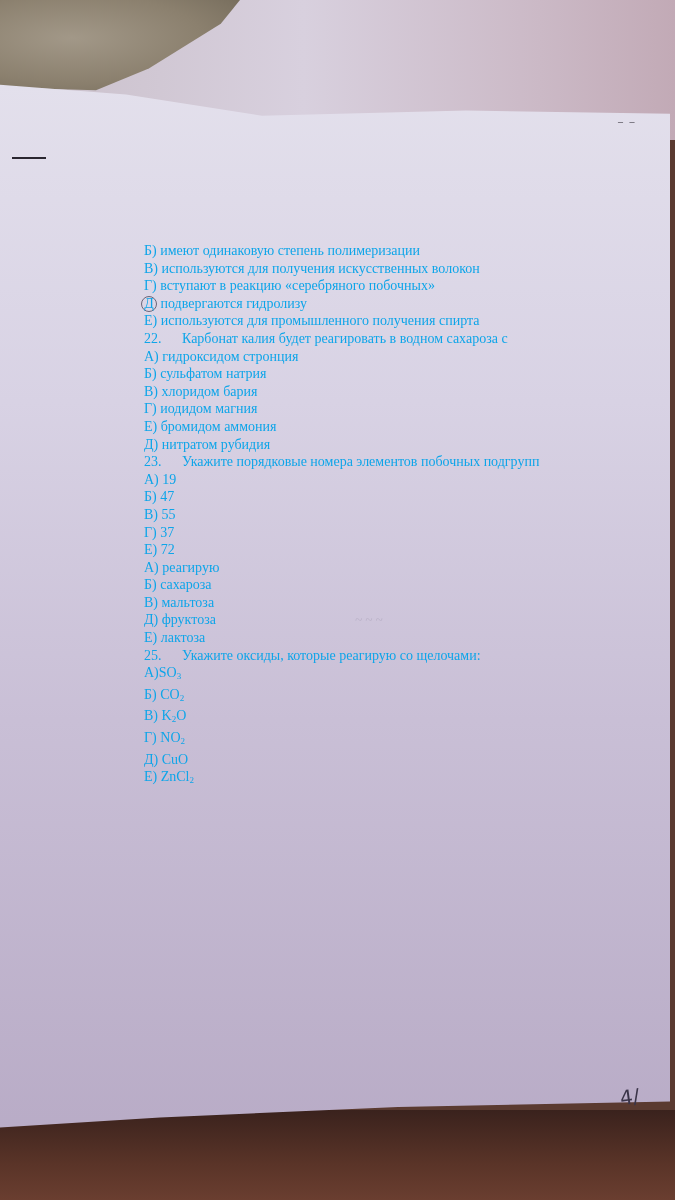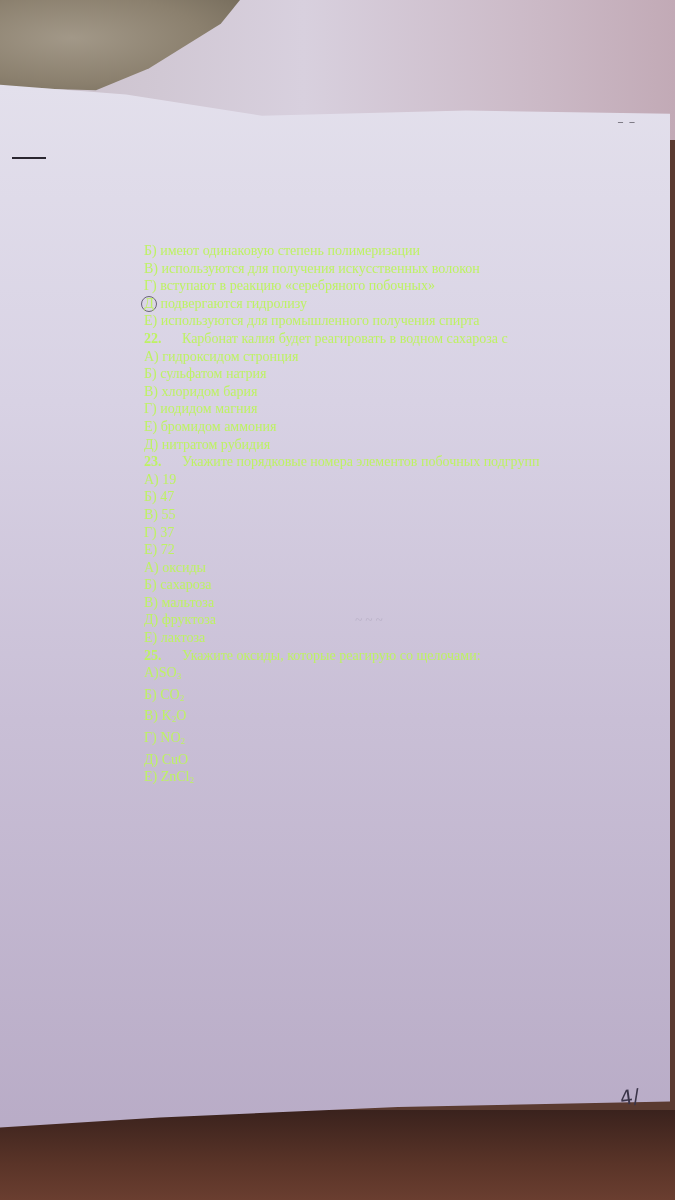--- a/index.html
+++ b/index.html
@@ -29,24 +29,24 @@
     .mark-tl {
       position: absolute; left: 12px; top: 157px; width: 34px; height: 2px;
       background: #2a2630;
     }
     .mark-tr {
       position: absolute; left: 618px; top: 116px; font-size: 10px; color: #2a2630;
       letter-spacing: 2px;
     }
     .content {
       position: absolute; left: 144px; top: 242px; width: 470px;
-      color: #bef264; font-size: 14px; line-height: 17.6px;
+      color: #0ea5e9; font-size: 14px; line-height: 17.6px;
     }
     .line { white-space: nowrap; display: block; }
-    .qnum { display: inline-block; width: 38px; font-weight: bold; }
+    .qnum { display: inline-block; width: 38px; }
     .circled {
       display: inline-block; border: 1.5px solid #6a6578; border-radius: 50%;
       width: 14px; height: 14px; line-height: 14px; text-align: center; margin-left: -3px;
     }
     sub { font-size: 9px; vertical-align: -2px; }
     .page-num {
       position: absolute; left: 620px; top: 1085px; color: #3a3448;
       font-family: "DejaVu Sans", sans-serif; font-size: 20px; transform: rotate(-8deg);
     }
     .bleed {
@@ -81,21 +81,21 @@
       <div class="line"><span>В)</span><span> хлоридом бария</span></div>
       <div class="line"><span>Г)</span><span> иодидом магния</span></div>
       <div class="line"><span>Е)</span><span> бромидом аммония</span></div>
       <div class="line"><span>Д)</span><span> нитратом рубидия</span></div>
       <div class="line"><span class="qnum">23.</span><span>Укажите порядковые номера элементов побочных подгрупп</span></div>
       <div class="line"><span>А)</span><span> 19</span></div>
       <div class="line"><span>Б)</span><span> 47</span></div>
       <div class="line"><span>В)</span><span> 55</span></div>
       <div class="line"><span>Г)</span><span> 37</span></div>
       <div class="line"><span>Е)</span><span> 72</span></div>
-      <div class="line"><span>А)</span><span> оксиды</span></div>
+      <div class="line"><span>А)</span><span> реагирую</span></div>
       <div class="line"><span>Б)</span><span> сахароза</span></div>
       <div class="line"><span>В)</span><span> мальтоза</span></div>
       <div class="line"><span>Д)</span><span> фруктоза</span></div>
       <div class="line"><span>Е)</span><span> лактоза</span></div>
       <div class="line"><span class="qnum">25.</span><span>Укажите оксиды, которые реагирую со щелочами:</span></div>
       <div class="line"><span>А)</span><span>SO<sub>3</sub></span></div>
       <div class="line"><span>Б)</span><span> CO<sub>2</sub></span></div>
       <div class="line"><span>В)</span><span> K<sub>2</sub>O</span></div>
       <div class="line"><span>Г)</span><span> NO<sub>2</sub></span></div>
       <div class="line"><span>Д)</span><span> CuO</span></div>

